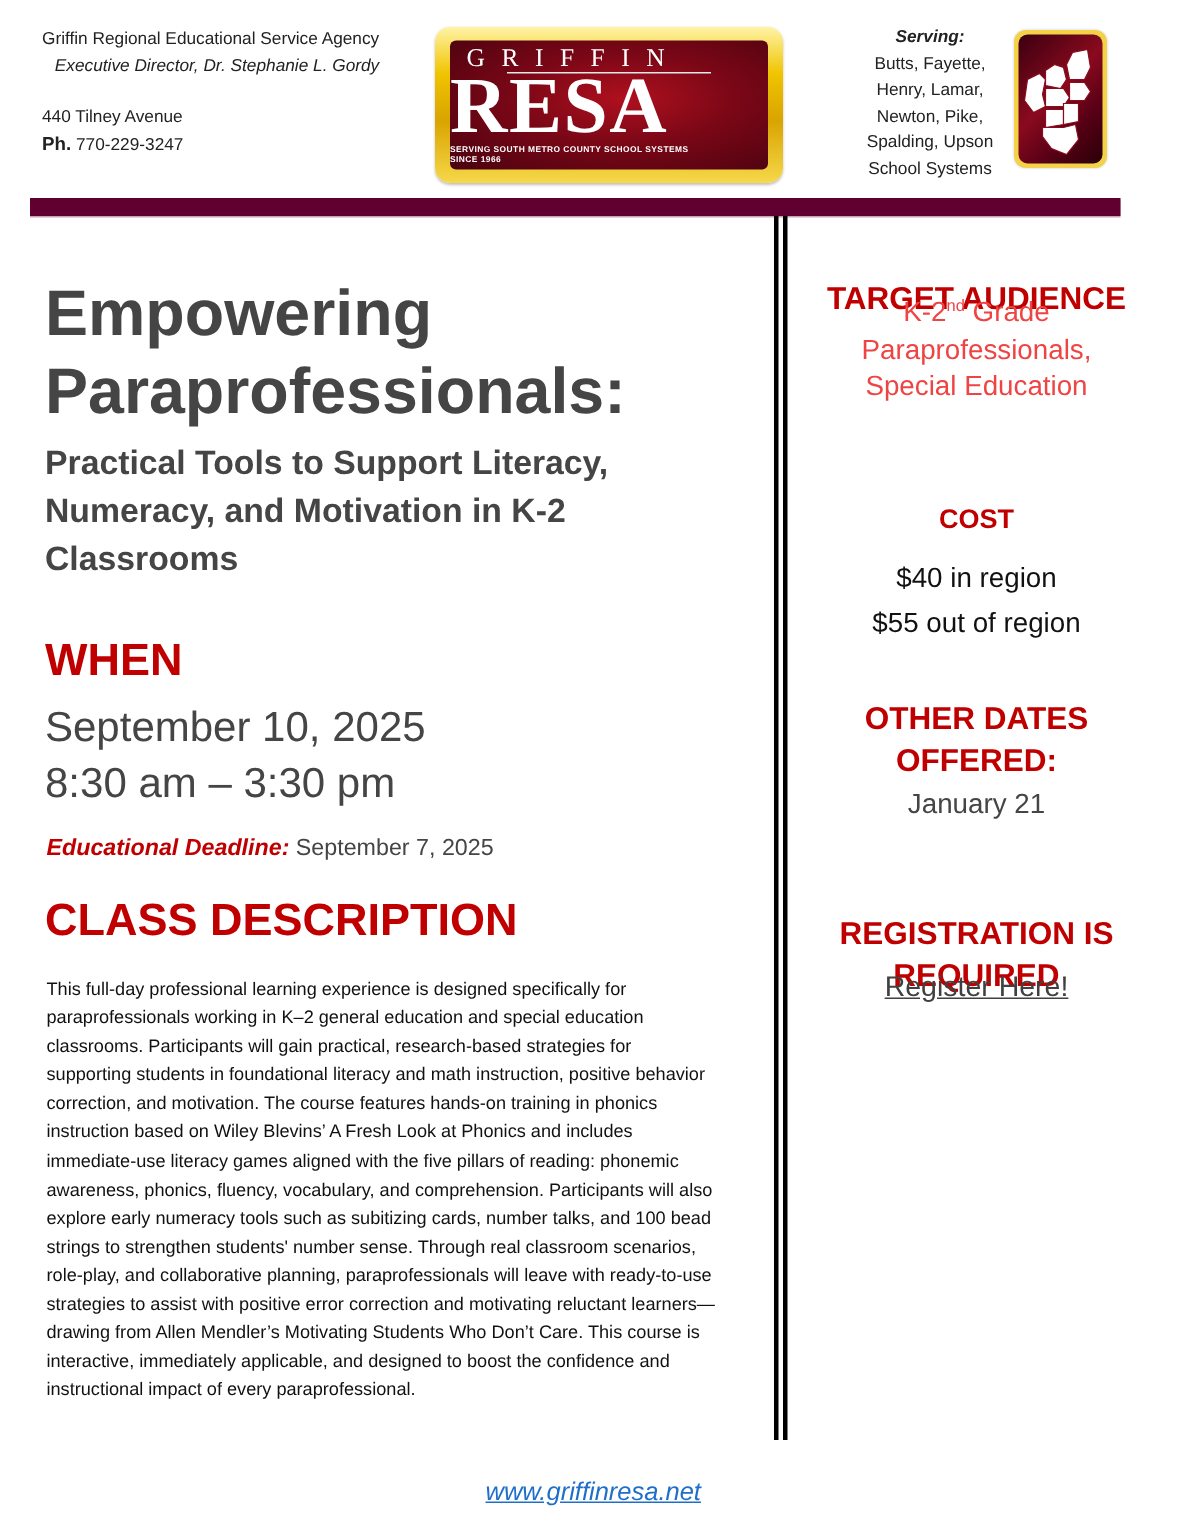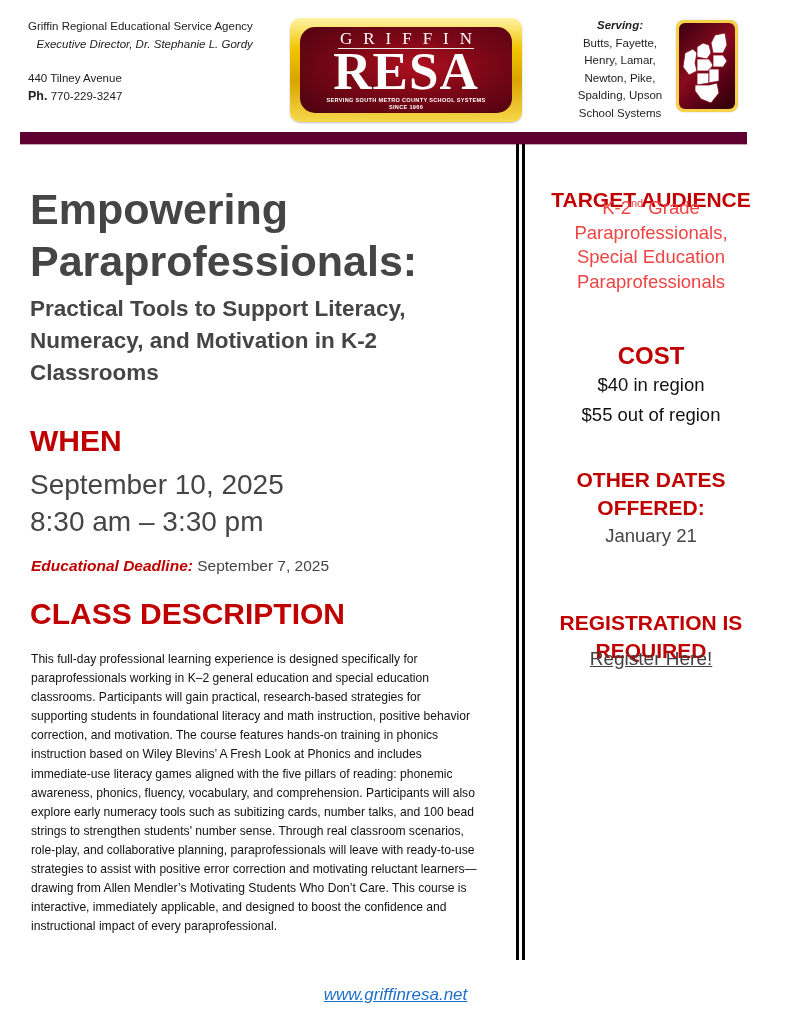--- a/index.html
+++ b/index.html
@@ -10,23 +10,23 @@
   
   .hdr-left { left: 28px; top: 18px; font-size: 11.5px; line-height: 17.5px; color: #222; }
   .hdr-left .italic { font-style: italic; text-align: right; }
   .hdr-left .gap { height: 17px; }
   .hdr-left .ph b { font-weight: bold; font-size: 12.5px; }
 
   
   .logo { left: 290px; top: 18px; width: 232px; height: 104px; border-radius: 10px;
           background: linear-gradient(180deg,#fff3a6 0%,#f0c400 30%,#d9a400 60%,#f6d84a 100%);
           box-shadow: 0 1px 2px rgba(0,0,0,0.25); }
-  .logo-inner { position: absolute; left: 10px; top: 9px; right: 10px; bottom: 9px; border-radius: 15px;
+  .logo-inner { position: absolute; left: 10px; top: 9px; right: 10px; bottom: 9px; border-radius: 4px;
           background: radial-gradient(ellipse at 55% 45%, #b0101e 0%, #7a0716 45%, #4a0210 100%);
-          color: #fff; text-align: center; font-family: "Liberation Serif", "DejaVu Serif", serif; }
+          color: #fff; font-family: "Liberation Serif", "DejaVu Serif", serif; }
   .logo-griffin { position: absolute; top: 3px; left: 0; right: 0; font-size: 17px; letter-spacing: 11px;
           padding-left: 11px; line-height: 18px; }
   .logo-rule { position: absolute; top: 21px; left: 38px; right: 38px; height: 1px; background: #e8e8e8; }
   .logo-resa { position: absolute; top: 16px; left: 0; right: 0; font-size: 53px; font-weight: bold;
           line-height: 56px; letter-spacing: 1px; }
   .logo-tag { position: absolute; top: 70px; left: 0; right: 0; font-family: "Liberation Sans", sans-serif;
           font-size: 5.6px; font-weight: bold; line-height: 7px; letter-spacing: 0.3px; }
 
   
   .serving { left: 572px; top: 17px; width: 96px; text-align: center; font-size: 11.5px; line-height: 17.5px; color: #222; }
@@ -58,21 +58,21 @@
   .deadline { left: 31px; top: 556px; font-size: 15.5px; line-height: 20px; color: #454545; }
   .deadline .lbl { color: #c00000; font-weight: bold; font-style: italic; }
   .desc-h { left: 30px; top: 594px; font-size: 30px; line-height: 40px; }
   .desc-body { left: 31px; top: 650px; width: 446px; font-size: 12.1px; line-height: 19.1px; color: #111; }
 
   
   .rc { left: 530px; width: 242px; text-align: center; }
   .ta-h { top: 186px; font-size: 21px; line-height: 28px; }
   .ta-body { top: 196px; font-size: 18.5px; line-height: 24.5px; color: #ef4444; }
   .ta-body sup { font-size: 11px; line-height: 0; vertical-align: 7px; }
-  .cost-h { top: 342px; font-size: 24px; line-height: 28px; }
+  .cost-h { top: 332px; font-size: 18px; line-height: 28px; }
   .cost-body { top: 370px; font-size: 18.5px; line-height: 30px; color: #111; }
   .od-h { top: 466px; font-size: 21px; line-height: 28px; }
   .od-body { top: 522px; font-size: 18.5px; line-height: 28px; color: #454545; }
   .rr-h { top: 609px; font-size: 21px; line-height: 28px; }
   .register-link { top: 646px; font-size: 19px; line-height: 26px; color: #404040; text-decoration: underline; cursor: pointer; }
 
   
   .footer-link { left: 0; width: 791px; top: 983px; text-align: center; font-size: 17px; font-style: italic;
           color: #1f6fc9; text-decoration: underline; line-height: 24px; }
   .footer-link span { cursor: pointer; }
@@ -149,21 +149,20 @@
 </div>
 
 <div class="abs desc-h h-red">CLASS DESCRIPTION</div>
 <div class="abs desc-body">This full-day professional learning experience is designed specifically for paraprofessionals working in K–2 general education and special education classrooms. Participants will gain practical, research-based strategies for supporting students in foundational literacy and math instruction, positive behavior correction, and motivation. The course features hands-on training in phonics instruction based on Wiley Blevins’ A Fresh Look at Phonics and includes immediate-use literacy games aligned with the five pillars of reading: phonemic awareness, phonics, fluency, vocabulary, and comprehension. Participants will also explore early numeracy tools such as subitizing cards, number talks, and 100 bead strings to strengthen students' number sense. Through real classroom scenarios, role-play, and collaborative planning, paraprofessionals will leave with ready-to-use strategies to assist with positive error correction and motivating reluctant learners—drawing from Allen Mendler’s Motivating Students Who Don’t Care. This course is interactive, immediately applicable, and designed to boost the confidence and instructional impact of every paraprofessional.</div>
 
 <div class="abs rc ta-h h-red">TARGET AUDIENCE</div>
 <div class="abs rc ta-body">
   <div><span>K-2</span><sup>nd</sup><span> Grade</span></div>
   <div>Paraprofessionals,</div>
   <div>Special Education</div>
-  <div>Paraprofessionals</div>
 </div>
 
 <div class="abs rc cost-h h-red">COST</div>
 <div class="abs rc cost-body">
   <div>$40 in region</div>
   <div>$55 out of region</div>
 </div>
 
 <div class="abs rc od-h h-red">
   <div>OTHER DATES</div>

